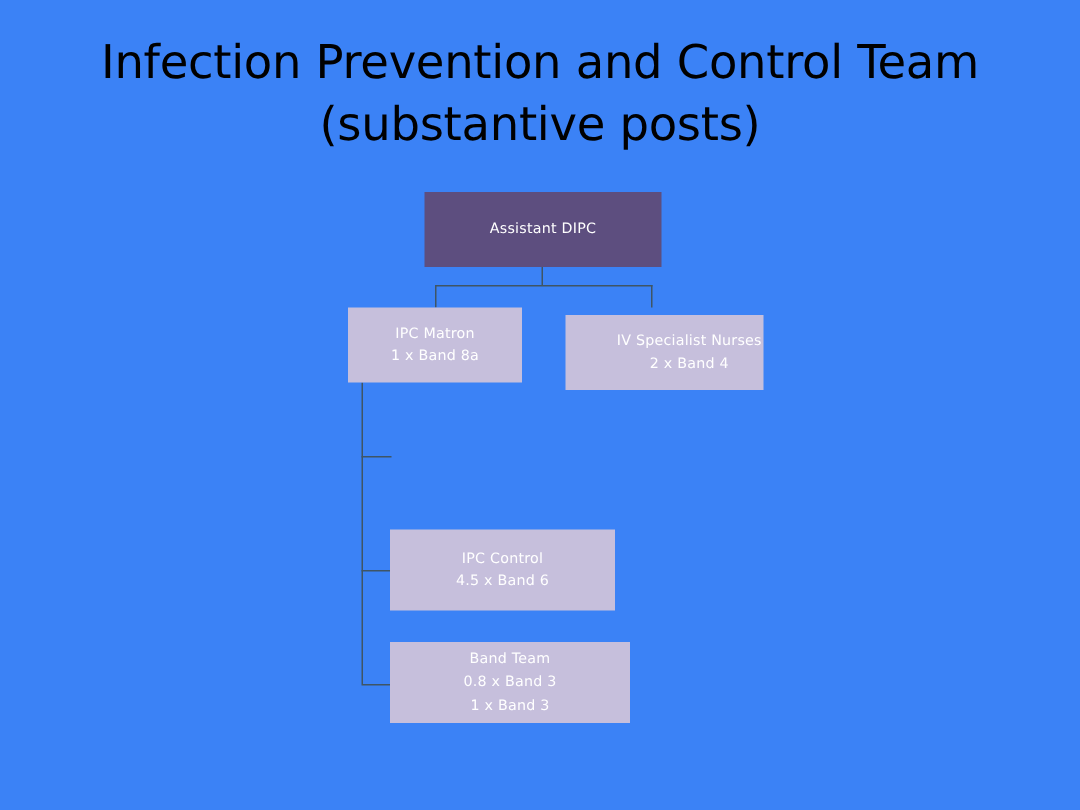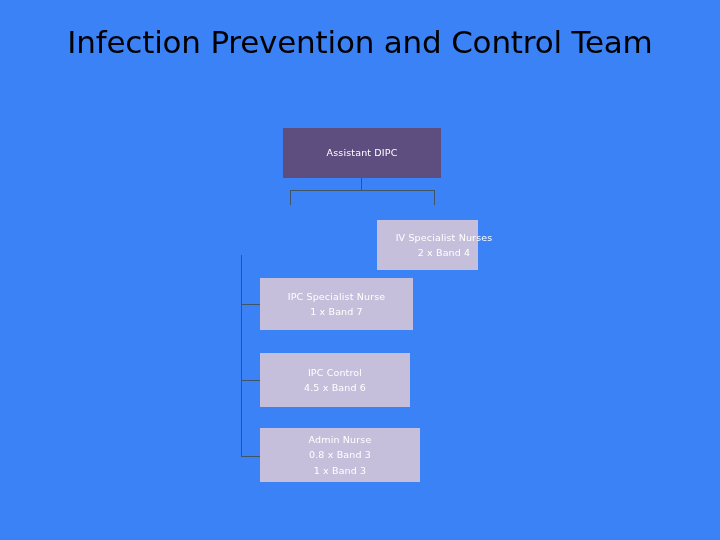--- a/index.html
+++ b/index.html
@@ -85,20 +85,21 @@
   .conn-v { width: 1px; }
   .conn-h { height: 1px; }
 </style>
 </head>
 <body>
 
 <div id="slide">
 
   <div class="title-block">
     <span class="title-line">Infection Prevention and Control Team</span>
+    <span class="title-line">(substantive posts)</span>
   </div>
 
   <div class="chart-area">
 
     <div class="conn conn-v" style="left:361px; top:178px; height:12px;"></div>
 
     <div class="conn conn-h" style="left:290px; top:190px; width:145px;"></div>
 
     <div class="conn conn-v" style="left:290px; top:190px; height:15px;"></div>
 
@@ -109,36 +110,36 @@
     <div class="conn conn-h" style="left:241px; top:304px; width:20px;"></div>
 
     <div class="conn conn-h" style="left:241px; top:380px; width:20px;"></div>
 
     <div class="conn conn-h" style="left:241px; top:456px; width:20px;"></div>
 
     <div class="node node-root" style="left:283px; top:128px; width:158px; height:50px;">
       <span class="node-line">Assistant DIPC</span>
     </div>
 
+    <div class="node node-sub" style="left:232px; top:205px; width:116px; height:50px;">
+      <span class="node-line">IPC Matron</span>
+      <span class="node-line">1 x Band 8a</span>
+    </div>
 
-    <div class="node node-sub" style="left:377px; top:220px; width:101px; height:50px;padding-left:37px;">
+    <div class="node node-sub" style="left:377px; top:210px; width:132px; height:50px;padding-left:37px;">
       <span class="node-line">IV Specialist Nurses</span>
       <span class="node-line">2 x Band 4</span>
     </div>
 
-    <div class="node node-sub" style="left:260px; top:278px; width:153px; height:52px;">
-      <span class="node-line">IPC Specialist Nurse</span>
-      <span class="node-line">1 x Band 7</span>
-    </div>
 
     <div class="node node-sub" style="left:260px; top:353px; width:150px; height:54px;">
       <span class="node-line">IPC Control</span>
       <span class="node-line">4.5 x Band 6</span>
     </div>
 
     <div class="node node-sub" style="left:260px; top:428px; width:160px; height:54px;">
-      <span class="node-line">Admin Nurse</span>
+      <span class="node-line">Band Team</span>
       <span class="node-line">0.8 x Band 3</span>
       <span class="node-line">1 x Band 3</span>
     </div>
 
   </div>
 </div>
 
 </body></html>

